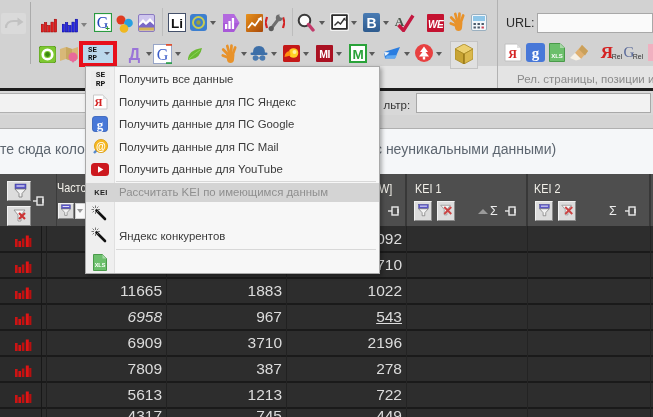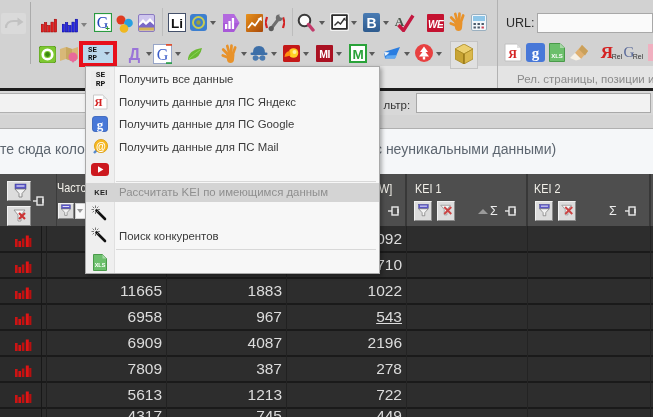--- a/index.html
+++ b/index.html
@@ -164,32 +164,32 @@
 <div class="num" style="left:47px;top:282px;width:115px;">11665</div>
 <div class="num" style="left:170px;top:282px;width:112px;">1883</div>
 <div class="num" style="left:290px;top:282px;width:112px;">1022</div>
 <svg class="ic" style="left:15px;top:312px;" width="17" height="13" viewBox="0 0 17 13">
       <rect x="0" y="5" width="2.6" height="8" fill="#cc1414"></rect>
       <rect x="3.4" y="7" width="2.6" height="6" fill="#d81212"></rect>
       <rect x="6.8" y="4.5" width="2.6" height="8.5" fill="#c01010"></rect>
       <rect x="10.8" y="1.5" width="3" height="11.5" fill="#e01414"></rect>
       <rect x="14.2" y="4" width="2.2" height="9" fill="#b61010"></rect>
     </svg>
-<div class="num" style="left:47px;top:308px;width:115px;">6958</div>
+<div class="num" style="left:47px;top:308px;width:115px;font-style:italic;">6958</div>
 <div class="num" style="left:170px;top:308px;width:112px;">967</div>
 <div class="num" style="left:290px;top:308px;width:112px;text-decoration:underline;">543</div>
 <svg class="ic" style="left:15px;top:338px;" width="17" height="13" viewBox="0 0 17 13">
       <rect x="0" y="5" width="2.6" height="8" fill="#cc1414"></rect>
       <rect x="3.4" y="7" width="2.6" height="6" fill="#d81212"></rect>
       <rect x="6.8" y="4.5" width="2.6" height="8.5" fill="#c01010"></rect>
       <rect x="10.8" y="1.5" width="3" height="11.5" fill="#e01414"></rect>
       <rect x="14.2" y="4" width="2.2" height="9" fill="#b61010"></rect>
     </svg>
 <div class="num" style="left:47px;top:334px;width:115px;">6909</div>
-<div class="num" style="left:170px;top:334px;width:112px;">4087</div>
+<div class="num" style="left:170px;top:334px;width:112px;">3710</div>
 <div class="num" style="left:290px;top:334px;width:112px;">2196</div>
 <svg class="ic" style="left:15px;top:364px;" width="17" height="13" viewBox="0 0 17 13">
       <rect x="0" y="5" width="2.6" height="8" fill="#cc1414"></rect>
       <rect x="3.4" y="7" width="2.6" height="6" fill="#d81212"></rect>
       <rect x="6.8" y="4.5" width="2.6" height="8.5" fill="#c01010"></rect>
       <rect x="10.8" y="1.5" width="3" height="11.5" fill="#e01414"></rect>
       <rect x="14.2" y="4" width="2.2" height="9" fill="#b61010"></rect>
     </svg>
 <div class="num" style="left:47px;top:360px;width:115px;">7809</div>
 <div class="num" style="left:170px;top:360px;width:112px;">387</div>
@@ -470,25 +470,28 @@
     </div>
 <div class="mi" style="top:23.5px;">
       <span class="t">Получить данные для ПС Яндекс</span>
     </div>
 <div class="mi" style="top:46px;">
       <span class="t">Получить данные для ПС Google</span>
     </div>
 <div class="mi" style="top:68.5px;">
       <span class="t">Получить данные для ПС Mail</span>
     </div>
+<div class="mi" style="top:91px;">
+      <span class="t">Получить данные для YouTube</span>
+    </div>
 <div class="mi" style="top:115.5px;height:19px;background:#d4d4d4;left:0;">
       <span class="t" style="color:#8f8f8f;">Рассчитать KEI по имеющимся данным</span>
     </div>
 <div class="mi" style="top:157.5px;">
-      <span class="t">Поиск конкурентов</span>
+      <span class="t">Яндекс конкурентов</span>
     </div>
 <div class="msep" style="top:113.5px;"></div>
 <div class="msep" style="top:181.5px;"></div>
 <div id="menuicons">
 <div class="abs" style="left:5px;top:4px;width:19px;height:18px;background:#ececec;font-family:'Liberation Mono',monospace;font-weight:bold;font-size:8px;line-height:8.5px;color:#111;text-align:center;">SE<br>RP</div>
 <svg class="ic" style="left:6px;top:27px;" width="16" height="16" viewBox="0 0 16 16">
         <path d="M1.5 1 H11 L15 5 V15 H1.5 Z" fill="#fff" stroke="#c9c9c9" stroke-width="1"></path>
         <path d="M11 1 L15 5 H11 Z" fill="#e2e2e2"></path>
         <text x="6.5" y="12" font-size="11" font-weight="bold" fill="#d42222" text-anchor="middle" font-family="Liberation Serif,serif">Я</text>
       </svg>

